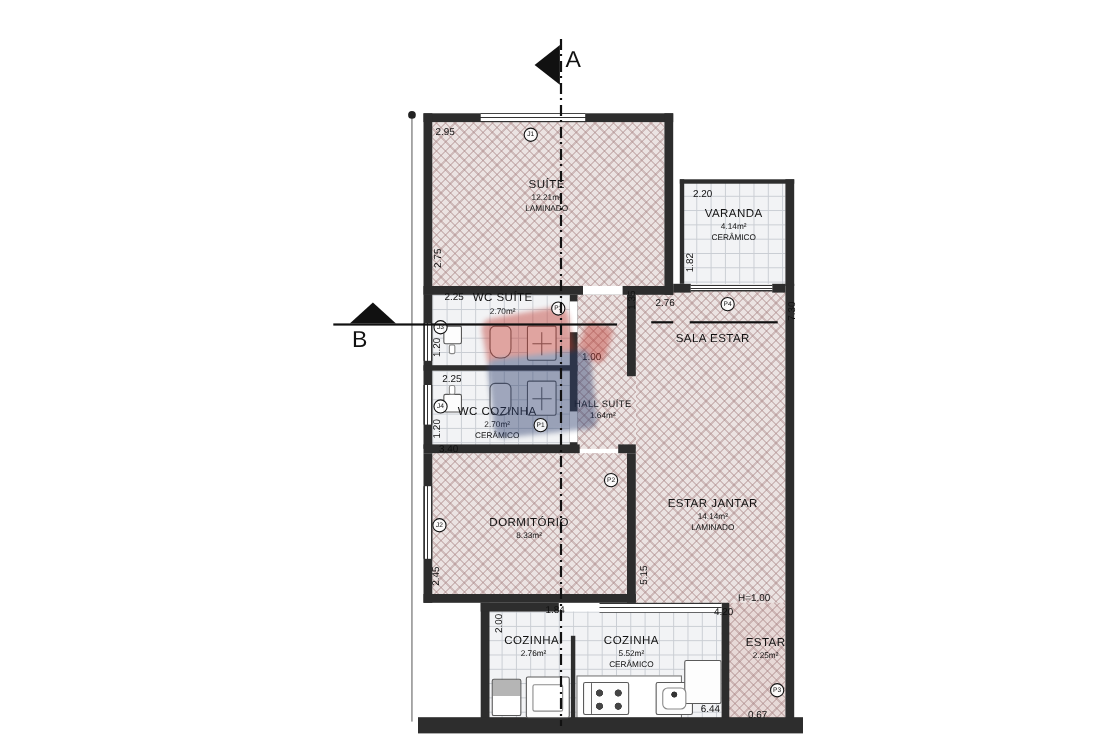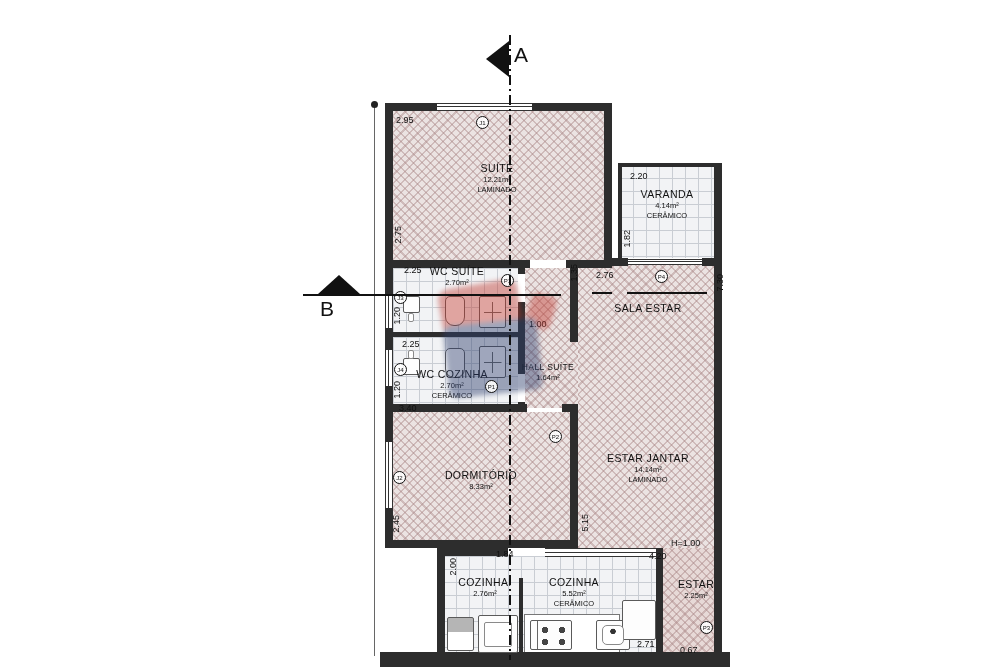--- a/index.html
+++ b/index.html
@@ -187,21 +187,21 @@
   <div class="dimv" style="left:570px;top:264px">1.35</div>
   <div class="dimv" style="left:716px;top:274px">7.30</div>
   <div class="dim" style="left:529px;top:320px">1.00</div>
   <div class="dim" style="left:399px;top:404px">3.40</div>
   <div class="dimv" style="left:392px;top:515px">2.45</div>
   <div class="dimv" style="left:581px;top:514px">5.15</div>
   <div class="dim" style="left:671px;top:539px">H=1.00</div>
   <div class="dim" style="left:649px;top:552px">4.20</div>
   <div class="dimv" style="left:449px;top:558px">2.00</div>
   <div class="dim" style="left:496px;top:550px">1.84</div>
-  <div class="dim" style="left:637px;top:640px">2.71</div>
+  <div class="dim" style="left:637px;top:640px">6.44</div>
   <div class="dim" style="left:680px;top:646px">0.67</div>
 
   <div class="marker" style="left:476px;top:116px">J1</div>
   <div class="marker" style="left:394px;top:291px">J3</div>
   <div class="marker" style="left:394px;top:363px">J4</div>
   <div class="marker" style="left:501px;top:274px">P1</div>
   <div class="marker" style="left:485px;top:380px">P1</div>
   <div class="marker" style="left:393px;top:471px">J2</div>
   <div class="marker" style="left:549px;top:430px">P2</div>
   <div class="marker" style="left:655px;top:270px">P4</div>

